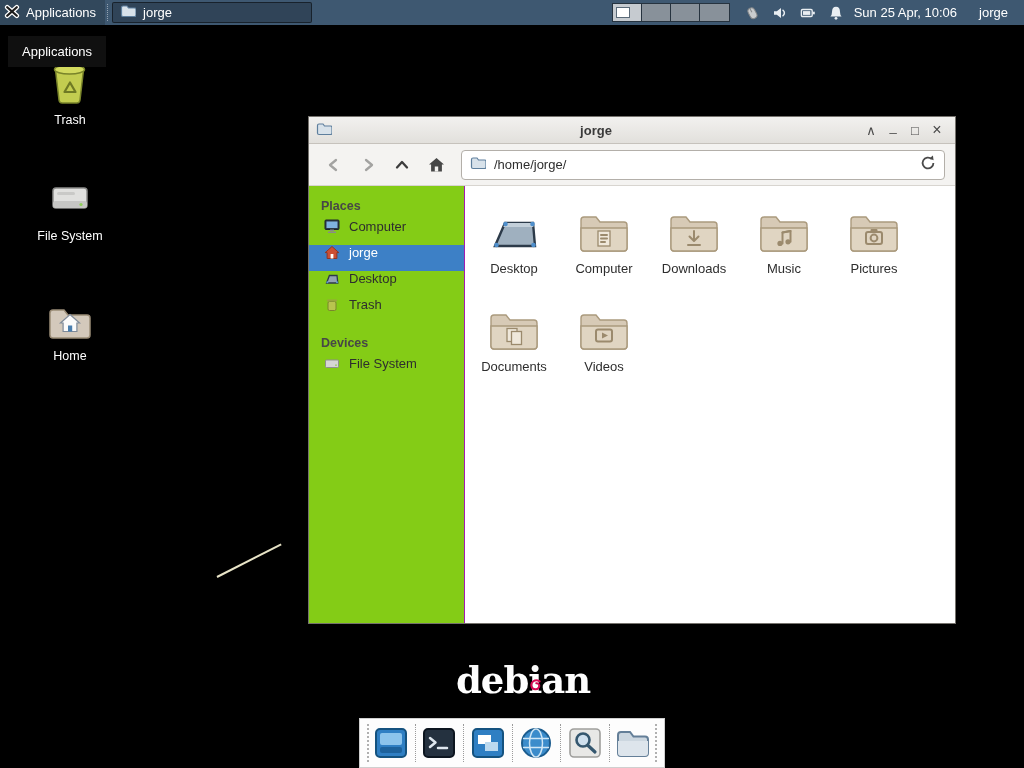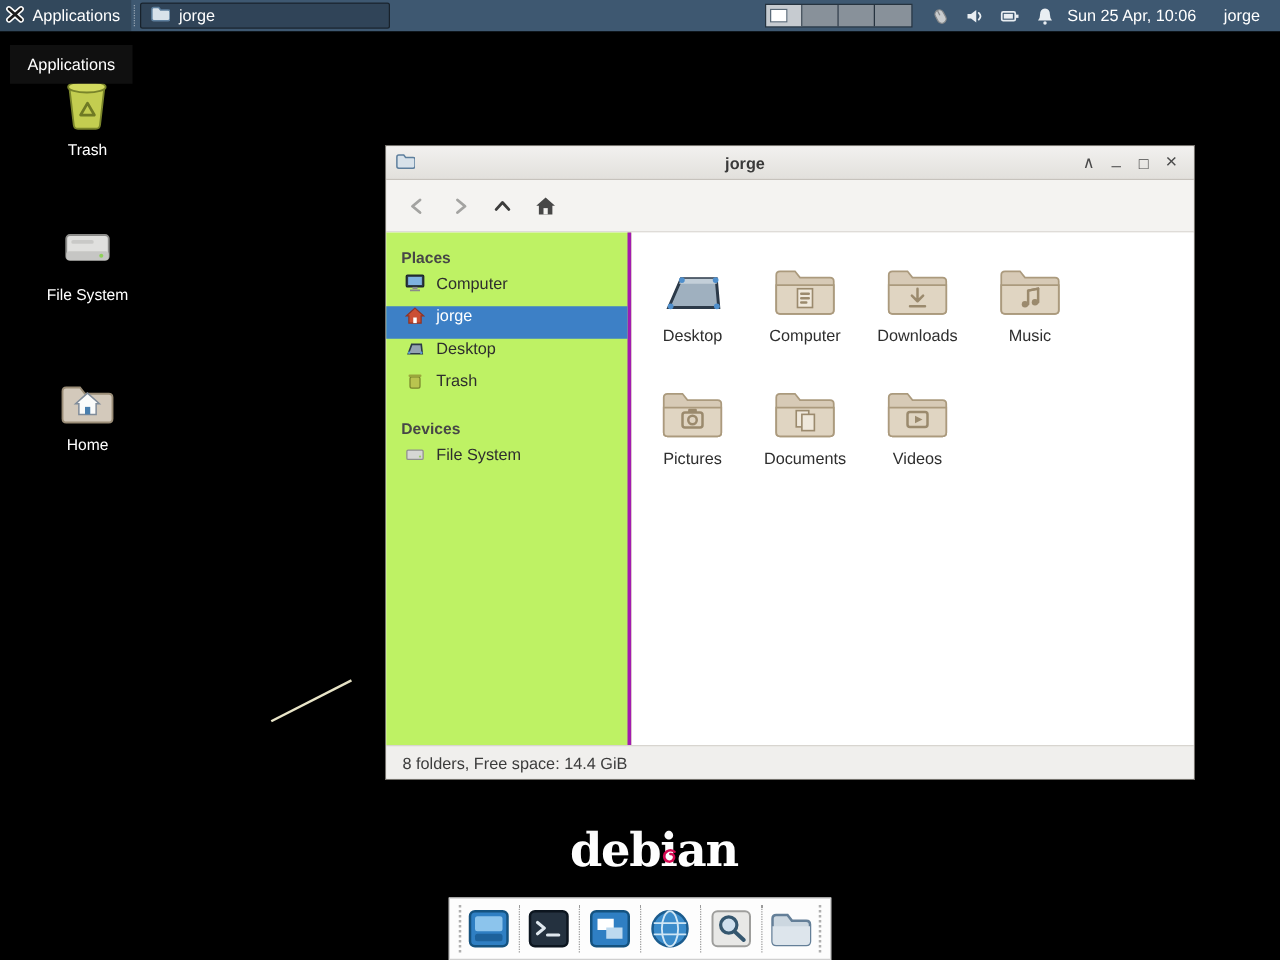--- a/index.html
+++ b/index.html
@@ -54,21 +54,21 @@
   .menu-item { padding:3px 9px; }
   u { text-decoration:underline; text-underline-offset:2px; }
   .toolbar { height:42px; display:flex; align-items:center; padding:0 10px; background:#f4f3f1;
              border-bottom:1px solid #d8d5d0; flex:none; }
   .tool-btn { width:30px; height:30px; display:flex; align-items:center; justify-content:center; border-radius:3px; }
   .tool-btn + .tool-btn { margin-left:4px; }
   .pathbar { flex:1; height:30px; background:#fff; border:1px solid #b3afa9; border-radius:4px;
              display:flex; align-items:center; gap:8px; padding:0 8px; margin-left:10px; }
   .pathbar .path { flex:1; color:#2e2e2e; }
   .win-body { flex:1; display:flex; min-height:0; background:#fff; }
-  .sidebar { width:196px; flex:none; background:#bef264; border-right:3px solid #a21caf; padding-top:8px; }
+  .sidebar { width:156px; flex:none; background:#84cc16; border-right:1px solid #a21caf; padding-top:8px; }
   .side-header { font-weight:bold; font-size:12.5px; color:#474747; padding:5px 12px 6px; }
   .side-item { height:26px; display:flex; align-items:flex-start; gap:9px; padding:0 12px 0 15px; }
   .side-item svg { flex:none; }
   .side-item.selected { background:#3d80c6; color:#fff; }
   .devices-gap { margin-top:8px; }
   .files { flex:1; padding:16px 0 0 4px; display:flex; flex-wrap:wrap; align-content:flex-start; }
   .file-cell { width:90px; height:98px; display:flex; flex-direction:column; align-items:center; }
   .file-cell .fic { height:52px; display:flex; align-items:flex-end; }
   .file-cell .fname { margin-top:7px; font-size:13px; color:#2e2e2e; }
   .statusbar { height:27px; flex:none; border-top:1px solid #d8d5d0; background:#f0efed; display:flex;
@@ -238,20 +238,34 @@
         <svg width="18" height="18" viewBox="0 0 18 18">
             <polyline points="4,11.5 9,6 14,11.5" fill="none" stroke="#3c3c3c" stroke-width="2.3" stroke-linecap="round" stroke-linejoin="round"></polyline>
           </svg>
       </span>
       <span class="tool-btn">
         <svg width="19" height="18" viewBox="0 0 19 18">
           <path d="M9.5 2 L17 8.5 h-2.1 V15.5 H4.1 V8.5 H2 Z" fill="#474747"></path>
           <rect x="7.8" y="10.5" width="3.4" height="5" fill="#f4f3f1"></rect>
         </svg>
       </span>
+      <div class="pathbar">
+        <span>
+          <svg width="16" height="14" viewBox="0 0 16 14">
+            <path d="M1.5 3.5q0-1.5 1.5-1.5h4l1.5 2h6q1.5 0 1.5 1.5v5.5q0 1.5-1.5 1.5H3q-1.5 0-1.5-1.5z" fill="#d8e2ea" stroke="#5e7f9d" stroke-width="1.2"></path>
+          </svg>
+        </span>
+        <span class="path">/home/jorge/</span>
+        <span>
+          <svg width="16" height="16" viewBox="0 0 16 16">
+            <path d="M13.4 8a5.4 5.4 0 1 1-1.7-3.9" fill="none" stroke="#4a4a4a" stroke-width="1.8"></path>
+            <polygon points="12.9,0.6 13.6,5.2 9.4,3.6" fill="#4a4a4a"></polygon>
+          </svg>
+        </span>
+      </div>
     </div>
 
     <div class="win-body">
 
       <div class="sidebar">
         <div class="side-header">Places</div>
 
         <div class="side-item">
           <svg width="16" height="15" viewBox="0 0 16 15">
             <rect x="1" y="1" width="14" height="9.5" rx="1" fill="#2e3a47" stroke="#1c242c"></rect>
@@ -385,23 +399,20 @@
               <rect class="emb" x="18" y="21.5" width="16" height="12" rx="2"></rect>
               <path class="embf" d="M24 24.5l6 3-6 3z"></path>
             </svg>
           </div>
           <div class="fname">Videos</div>
         </div>
 
       </div>
     </div>
 
-    <div class="statusbar">
-      <span>8 folders, Free space: 14.4 GiB</span>
-    </div>
   </div>
 
   <div class="debian">
     <span>debian</span>
     <span class="swirl">
       <svg width="13" height="13" viewBox="0 0 13 13">
         <path d="M10.6 2.4 C6 -0.6 1.2 3.4 2.6 7.6 C3.8 11 8.4 11.2 9.9 8.2 C11 6 9.4 3.8 7.3 4.2" fill="none" stroke="#d70a53" stroke-width="2" stroke-linecap="round"></path>
       </svg>
     </span>
   </div>

